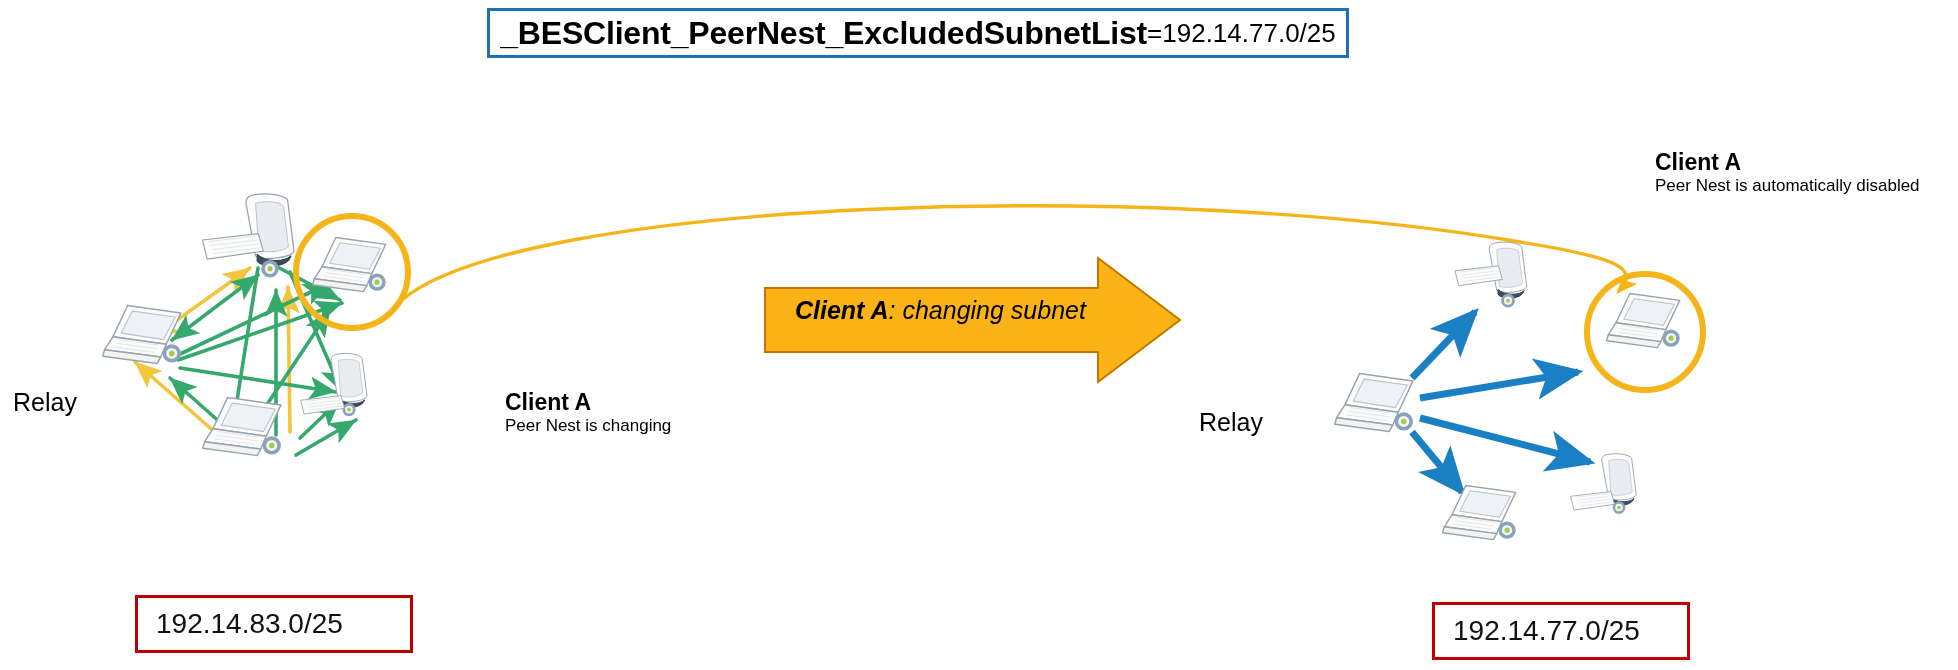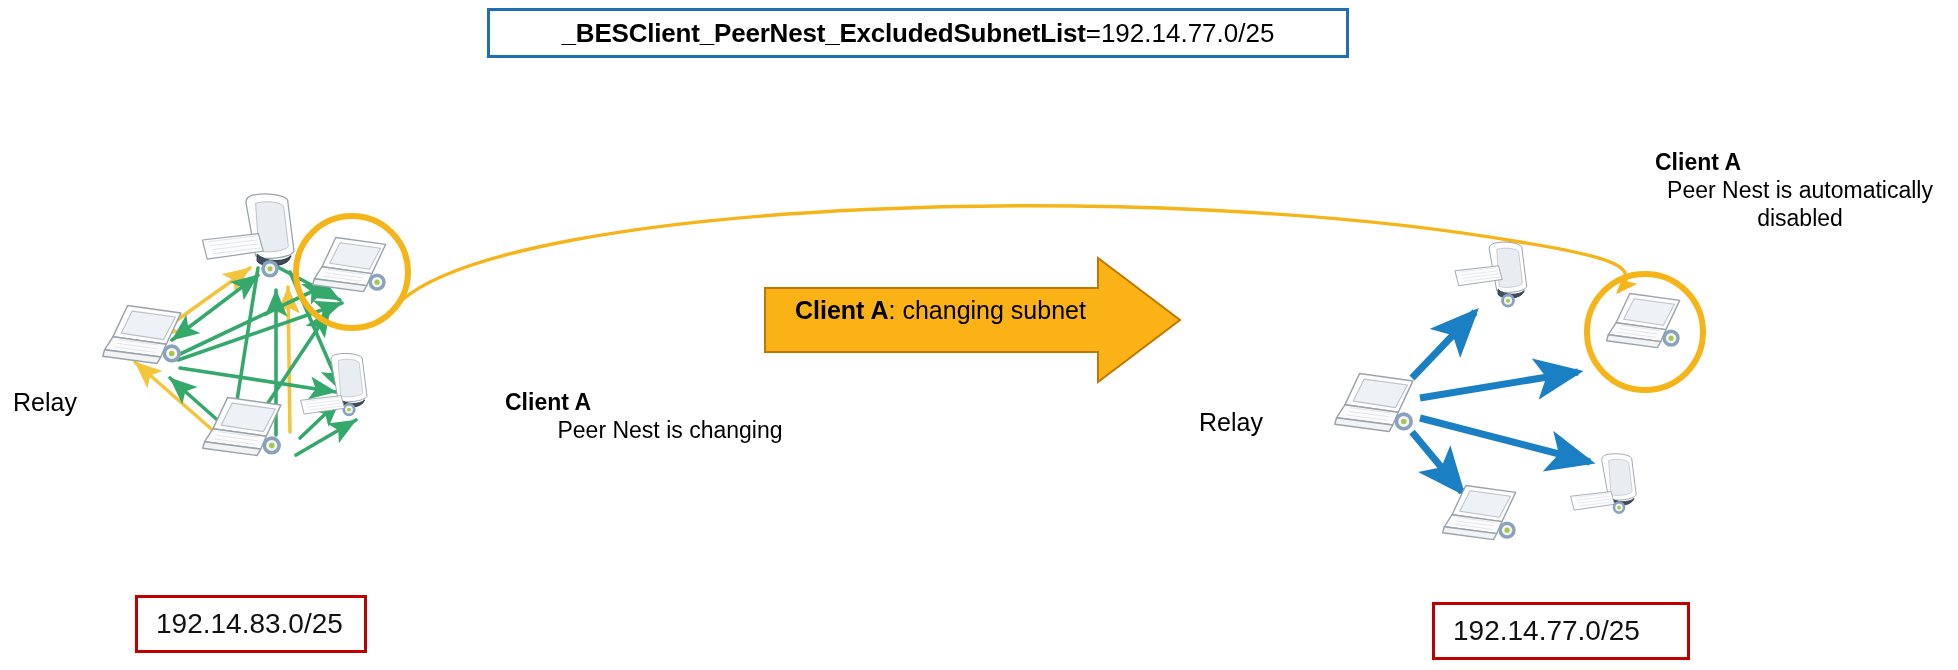--- a/index.html
+++ b/index.html
@@ -5,44 +5,44 @@
   html,body{margin:0;padding:0;background:#ffffff;}
   body{width:1958px;height:670px;position:relative;overflow:hidden;
        font-family:"Liberation Sans","DejaVu Sans",sans-serif;color:#000;}
   #canvas{position:absolute;left:0;top:0;width:1958px;height:670px;}
   .svg-layer{position:absolute;left:0;top:0;width:1958px;height:670px;pointer-events:none;}
 
   
   #title-box{position:absolute;left:487px;top:8px;width:862px;height:50px;
      border:3px solid #1F6FB5;background:#fff;box-sizing:border-box;
      display:flex;align-items:center;justify-content:center;}
-  #title-box .k{font-weight:bold;font-size:26px;letter-spacing:-.2px;}
+  #title-box .k{font-weight:bold;font-size:32px;letter-spacing:-.2px;}
   #title-box .v{font-weight:normal;font-size:26px;}
 
   
   .subnet-box{position:absolute;border:3px solid #C00000;background:#fff;
      box-sizing:border-box;display:flex;align-items:center;padding-left:18px;
      font-size:28px;color:#111;}
-  #subnet-left{left:135px;top:595px;width:232px;height:58px;}
+  #subnet-left{left:135px;top:595px;width:278px;height:58px;}
   #subnet-right{left:1432px;top:602px;width:258px;height:58px;}
 
   
   .relay-label{position:absolute;font-size:25px;color:#000;}
   #relay-left{left:13px;top:388px;}
   #relay-right{left:1199px;top:408px;}
 
   .callout{position:absolute;line-height:1.22;}
   .callout .hd{font-weight:bold;font-size:23px;display:block;}
-  .callout .bd{font-weight:normal;font-size:23px;display:block;text-align:center;}
+  .callout .bd{font-weight:normal;font-size:17px;display:block;}
   #callout-left{left:505px;top:388px;width:330px;}
   #callout-right{left:1655px;top:148px;width:290px;}
 
   
   #arrow-text{position:absolute;left:795px;top:296px;width:330px;
-     font-size:25px;white-space:nowrap;}
+     font-size:25px;white-space:nowrap;font-style:italic;}
   #arrow-text .b{font-weight:bold;}
 </style>
 </head>
 <body>
 
 <div id="canvas">
 
   <svg class="svg-layer" viewBox="0 0 1958 670">
     <defs>
 

